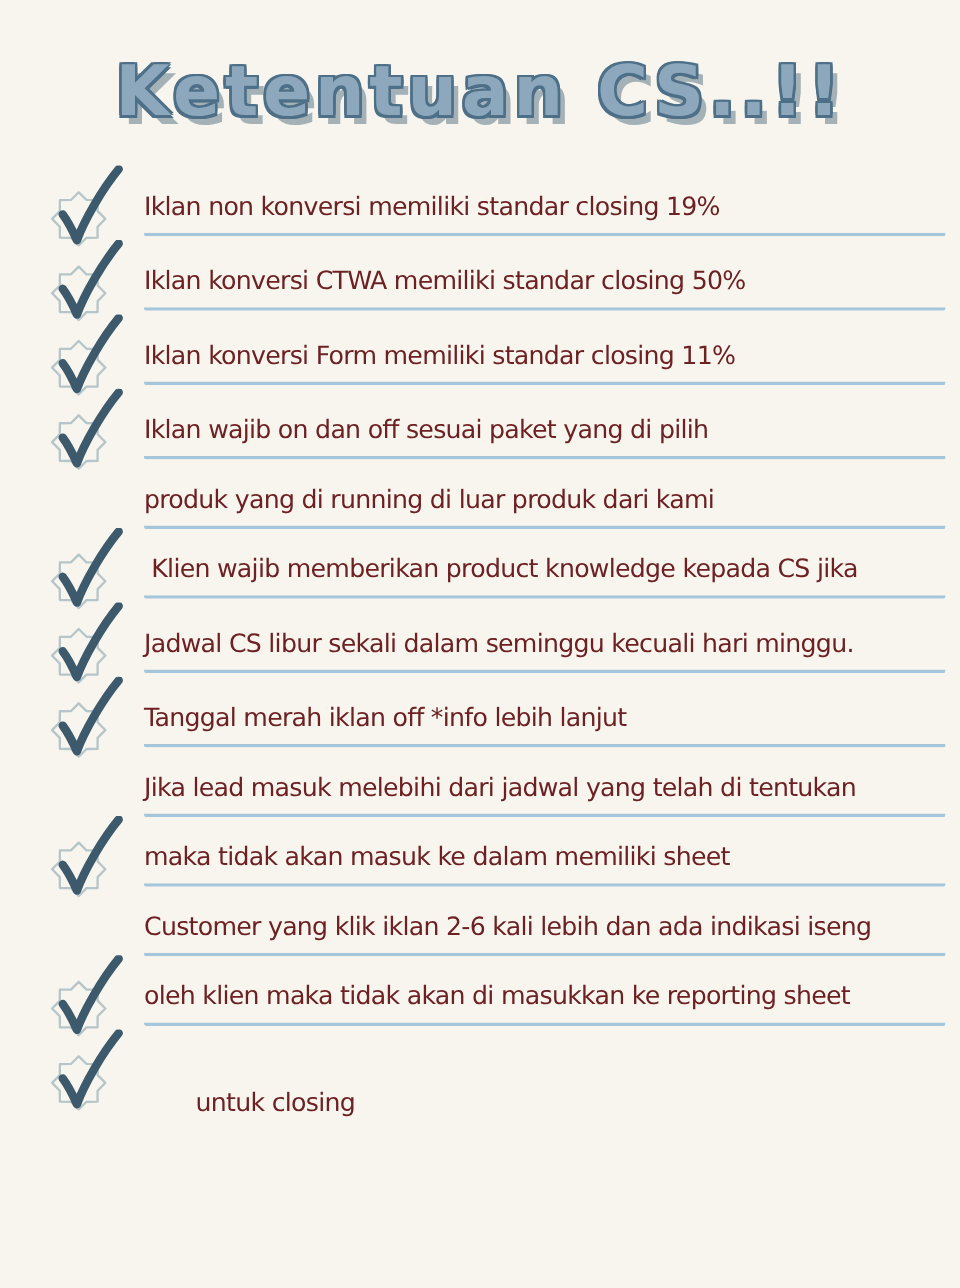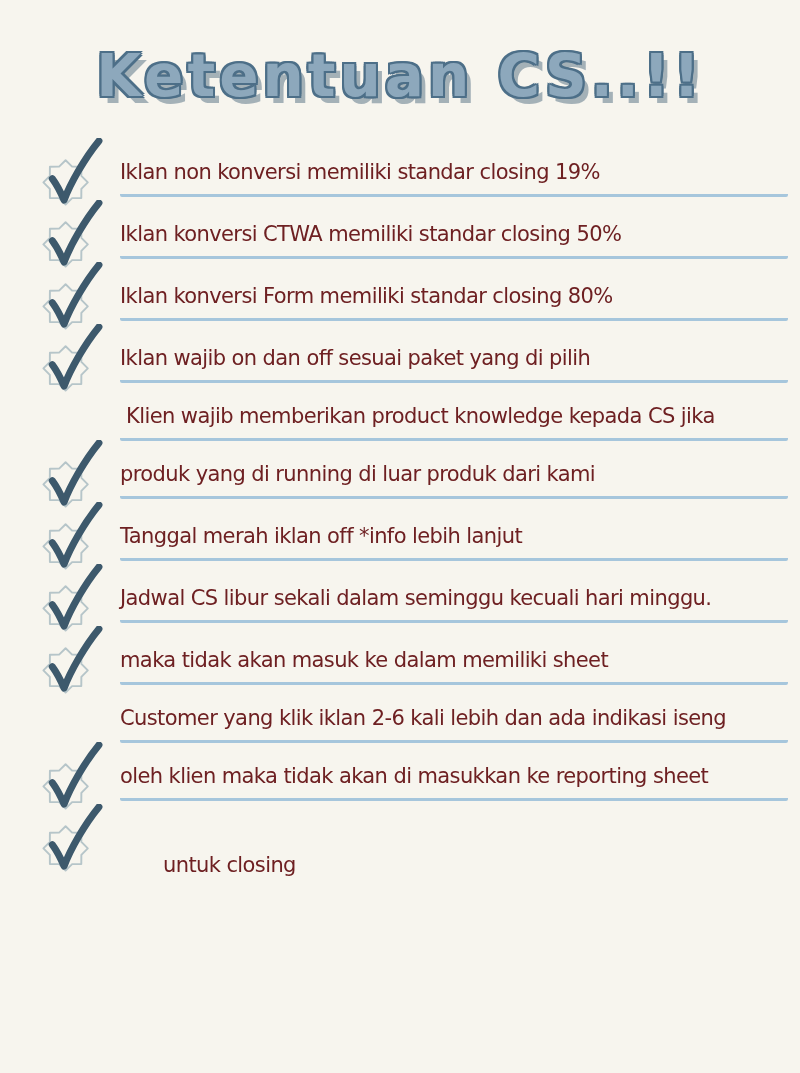--- a/index.html
+++ b/index.html
@@ -101,21 +101,21 @@
         </div>
       </div>
       <div class="item">
         <div class="icon-cell">
   <svg viewBox="0 0 100 100" xmlns="http://www.w3.org/2000/svg" aria-hidden="true">
     <polygon points="70,60 61.3,68.8 61.2,81.2 48.8,81.3 40,90 31.2,81.3 18.8,81.2 18.7,68.8 10,60 18.7,51.2 18.8,38.8 31.2,38.7 40,30 48.8,38.7 61.2,38.8 61.3,51.2" fill="none" stroke="#b6c5c9" stroke-width="2.6" stroke-linejoin="round"></polygon>
     <path d="M 22 55 C 28 63 34 75 38 84 C 46 62 66 27 85 4" fill="none" stroke="#3d596c" stroke-width="9.5" stroke-linecap="round" stroke-linejoin="round"></path>
   </svg>
 </div>
         <div class="text-cell">
-          <div class="line">Iklan konversi Form memiliki standar closing 80%</div>
+          <div class="line">Iklan konversi Form memiliki standar closing 11%</div>
         </div>
       </div>
       <div class="item">
         <div class="icon-cell">
   <svg viewBox="0 0 100 100" xmlns="http://www.w3.org/2000/svg" aria-hidden="true">
     <polygon points="70,60 61.3,68.8 61.2,81.2 48.8,81.3 40,90 31.2,81.3 18.8,81.2 18.7,68.8 10,60 18.7,51.2 18.8,38.8 31.2,38.7 40,30 48.8,38.7 61.2,38.8 61.3,51.2" fill="none" stroke="#b6c5c9" stroke-width="2.6" stroke-linejoin="round"></polygon>
     <path d="M 22 55 C 28 63 34 75 38 84 C 46 62 66 27 85 4" fill="none" stroke="#3d596c" stroke-width="9.5" stroke-linecap="round" stroke-linejoin="round"></path>
   </svg>
 </div>
         <div class="text-cell">
@@ -123,22 +123,33 @@
         </div>
       </div>
       <div class="item">
         <div class="icon-cell">
   <svg viewBox="0 0 100 100" xmlns="http://www.w3.org/2000/svg" aria-hidden="true">
     <polygon points="70,60 61.3,68.8 61.2,81.2 48.8,81.3 40,90 31.2,81.3 18.8,81.2 18.7,68.8 10,60 18.7,51.2 18.8,38.8 31.2,38.7 40,30 48.8,38.7 61.2,38.8 61.3,51.2" fill="none" stroke="#b6c5c9" stroke-width="2.6" stroke-linejoin="round"></polygon>
     <path d="M 22 55 C 28 63 34 75 38 84 C 46 62 66 27 85 4" fill="none" stroke="#3d596c" stroke-width="9.5" stroke-linecap="round" stroke-linejoin="round"></path>
   </svg>
 </div>
         <div class="text-cell">
+          <div class="line">produk yang di running di luar produk dari kami</div>
           <div class="line"> Klien wajib memberikan product knowledge kepada CS jika</div>
-          <div class="line">produk yang di running di luar produk dari kami</div>
+        </div>
+      </div>
+      <div class="item">
+        <div class="icon-cell">
+  <svg viewBox="0 0 100 100" xmlns="http://www.w3.org/2000/svg" aria-hidden="true">
+    <polygon points="70,60 61.3,68.8 61.2,81.2 48.8,81.3 40,90 31.2,81.3 18.8,81.2 18.7,68.8 10,60 18.7,51.2 18.8,38.8 31.2,38.7 40,30 48.8,38.7 61.2,38.8 61.3,51.2" fill="none" stroke="#b6c5c9" stroke-width="2.6" stroke-linejoin="round"></polygon>
+    <path d="M 22 55 C 28 63 34 75 38 84 C 46 62 66 27 85 4" fill="none" stroke="#3d596c" stroke-width="9.5" stroke-linecap="round" stroke-linejoin="round"></path>
+  </svg>
+</div>
+        <div class="text-cell">
+          <div class="line">Jadwal CS libur sekali dalam seminggu kecuali hari minggu.</div>
         </div>
       </div>
       <div class="item">
         <div class="icon-cell">
   <svg viewBox="0 0 100 100" xmlns="http://www.w3.org/2000/svg" aria-hidden="true">
     <polygon points="70,60 61.3,68.8 61.2,81.2 48.8,81.3 40,90 31.2,81.3 18.8,81.2 18.7,68.8 10,60 18.7,51.2 18.8,38.8 31.2,38.7 40,30 48.8,38.7 61.2,38.8 61.3,51.2" fill="none" stroke="#b6c5c9" stroke-width="2.6" stroke-linejoin="round"></polygon>
     <path d="M 22 55 C 28 63 34 75 38 84 C 46 62 66 27 85 4" fill="none" stroke="#3d596c" stroke-width="9.5" stroke-linecap="round" stroke-linejoin="round"></path>
   </svg>
 </div>
         <div class="text-cell">
@@ -146,31 +157,21 @@
         </div>
       </div>
       <div class="item">
         <div class="icon-cell">
   <svg viewBox="0 0 100 100" xmlns="http://www.w3.org/2000/svg" aria-hidden="true">
     <polygon points="70,60 61.3,68.8 61.2,81.2 48.8,81.3 40,90 31.2,81.3 18.8,81.2 18.7,68.8 10,60 18.7,51.2 18.8,38.8 31.2,38.7 40,30 48.8,38.7 61.2,38.8 61.3,51.2" fill="none" stroke="#b6c5c9" stroke-width="2.6" stroke-linejoin="round"></polygon>
     <path d="M 22 55 C 28 63 34 75 38 84 C 46 62 66 27 85 4" fill="none" stroke="#3d596c" stroke-width="9.5" stroke-linecap="round" stroke-linejoin="round"></path>
   </svg>
 </div>
         <div class="text-cell">
-          <div class="line">Jadwal CS libur sekali dalam seminggu kecuali hari minggu.</div>
-        </div>
-      </div>
-      <div class="item">
-        <div class="icon-cell">
-  <svg viewBox="0 0 100 100" xmlns="http://www.w3.org/2000/svg" aria-hidden="true">
-    <polygon points="70,60 61.3,68.8 61.2,81.2 48.8,81.3 40,90 31.2,81.3 18.8,81.2 18.7,68.8 10,60 18.7,51.2 18.8,38.8 31.2,38.7 40,30 48.8,38.7 61.2,38.8 61.3,51.2" fill="none" stroke="#b6c5c9" stroke-width="2.6" stroke-linejoin="round"></polygon>
-    <path d="M 22 55 C 28 63 34 75 38 84 C 46 62 66 27 85 4" fill="none" stroke="#3d596c" stroke-width="9.5" stroke-linecap="round" stroke-linejoin="round"></path>
-  </svg>
-</div>
-        <div class="text-cell">
+          <div class="line">Jika lead masuk melebihi dari jadwal yang telah di tentukan</div>
           <div class="line">maka tidak akan masuk ke dalam memiliki sheet</div>
         </div>
       </div>
       <div class="item">
         <div class="icon-cell">
   <svg viewBox="0 0 100 100" xmlns="http://www.w3.org/2000/svg" aria-hidden="true">
     <polygon points="70,60 61.3,68.8 61.2,81.2 48.8,81.3 40,90 31.2,81.3 18.8,81.2 18.7,68.8 10,60 18.7,51.2 18.8,38.8 31.2,38.7 40,30 48.8,38.7 61.2,38.8 61.3,51.2" fill="none" stroke="#b6c5c9" stroke-width="2.6" stroke-linejoin="round"></polygon>
     <path d="M 22 55 C 28 63 34 75 38 84 C 46 62 66 27 85 4" fill="none" stroke="#3d596c" stroke-width="9.5" stroke-linecap="round" stroke-linejoin="round"></path>
   </svg>
 </div>

